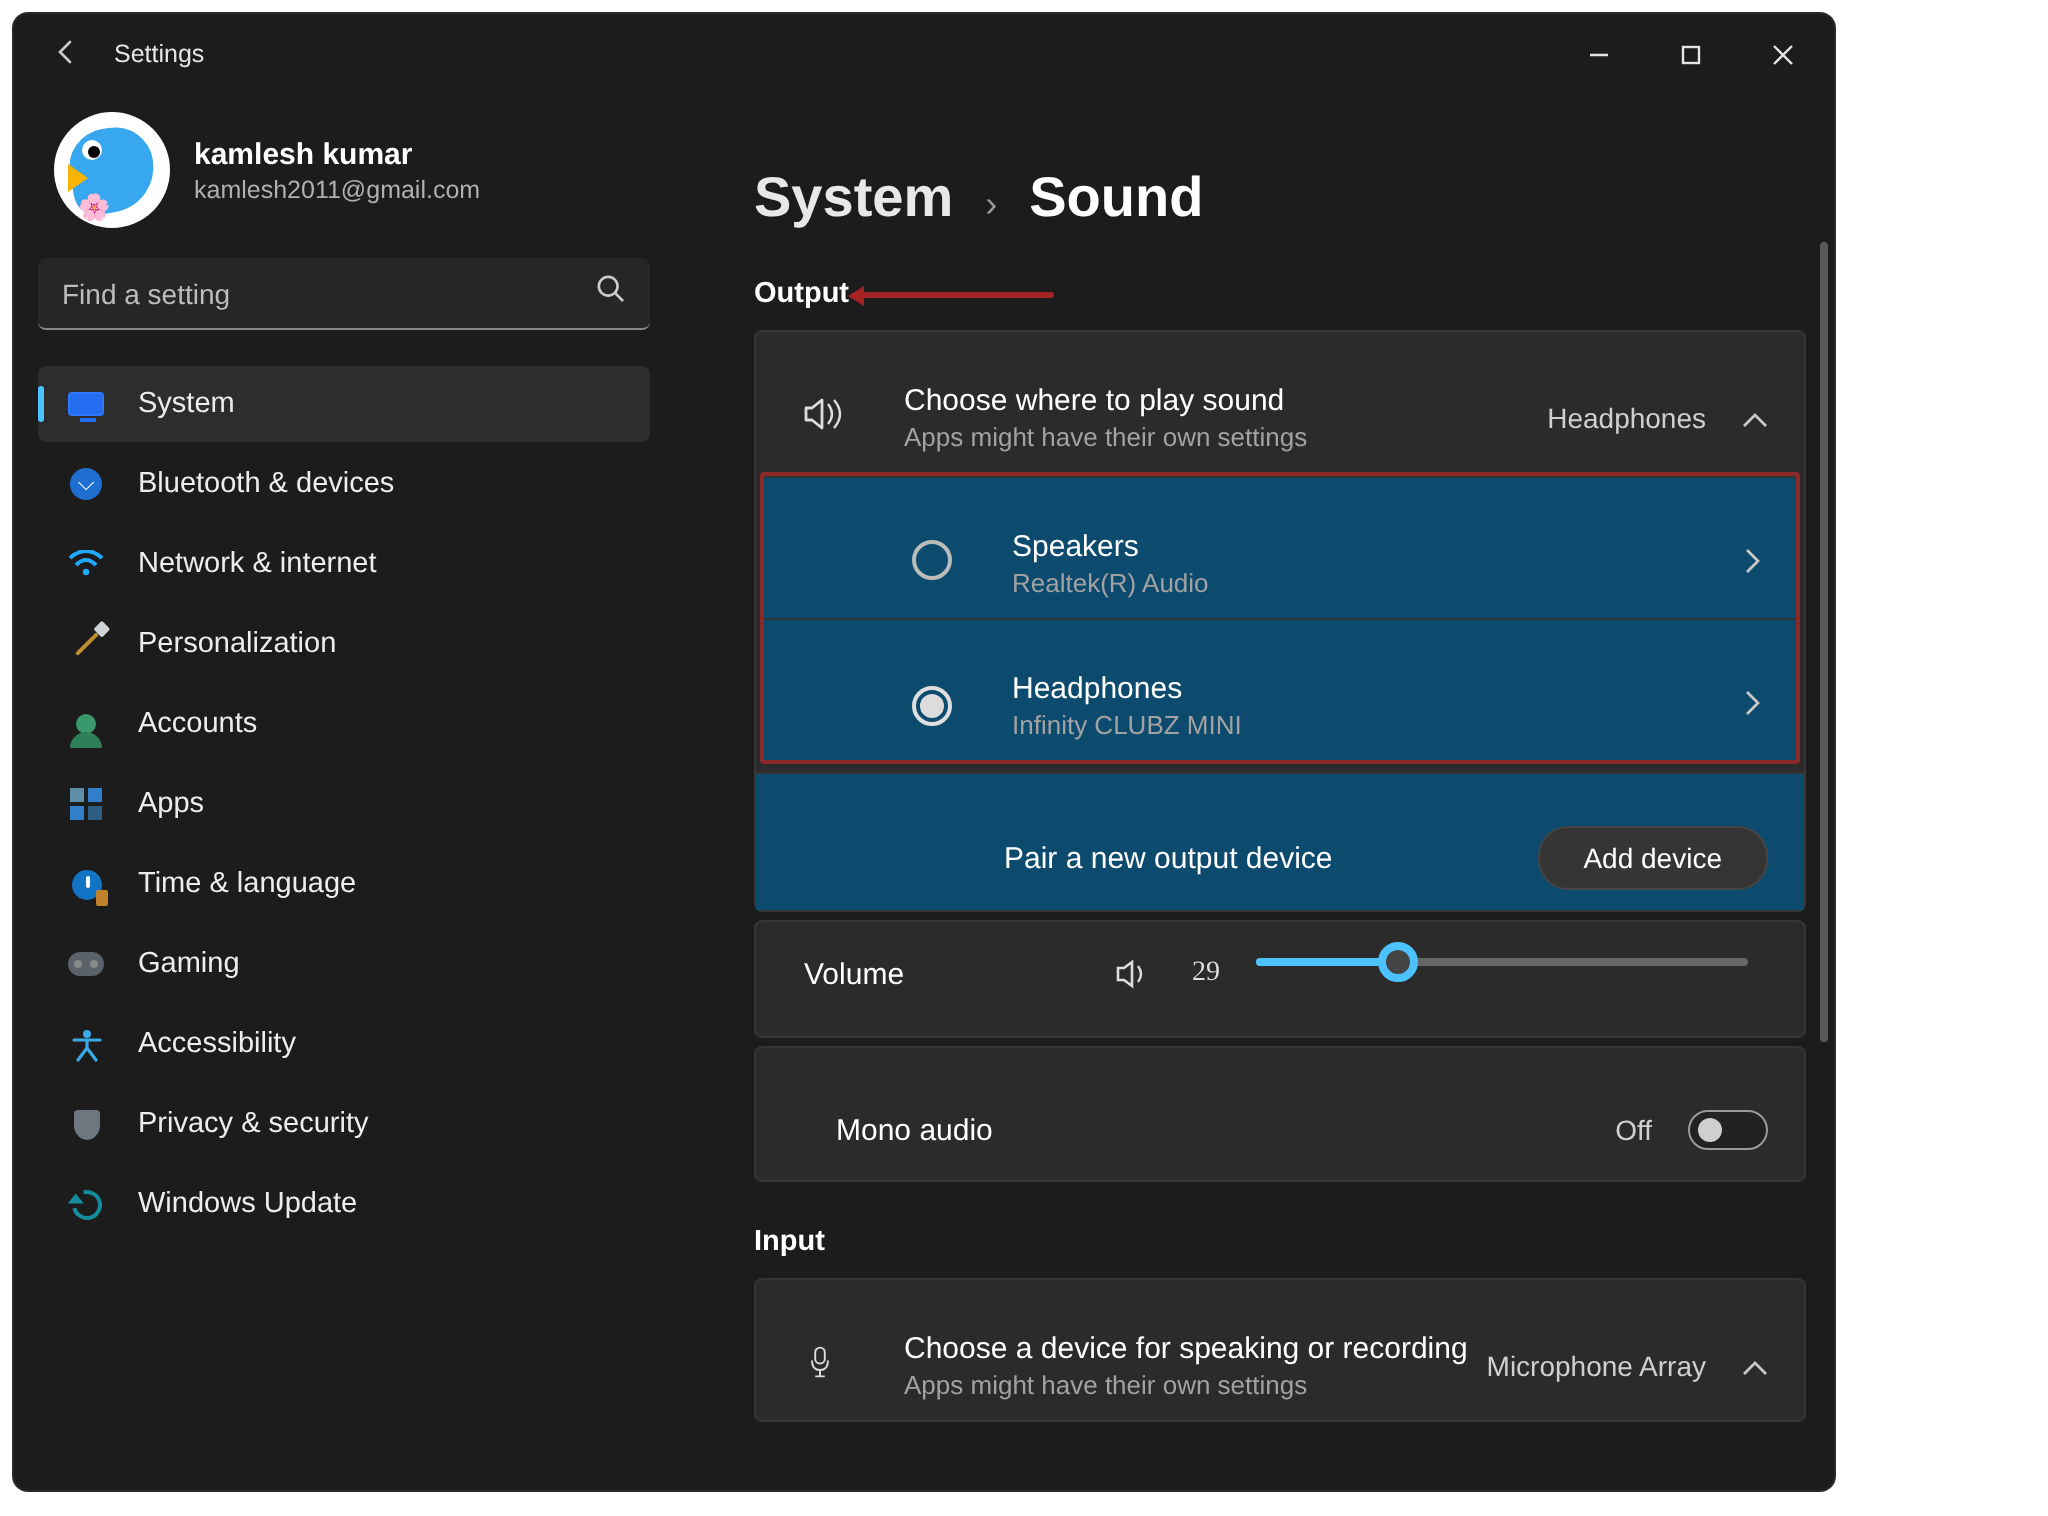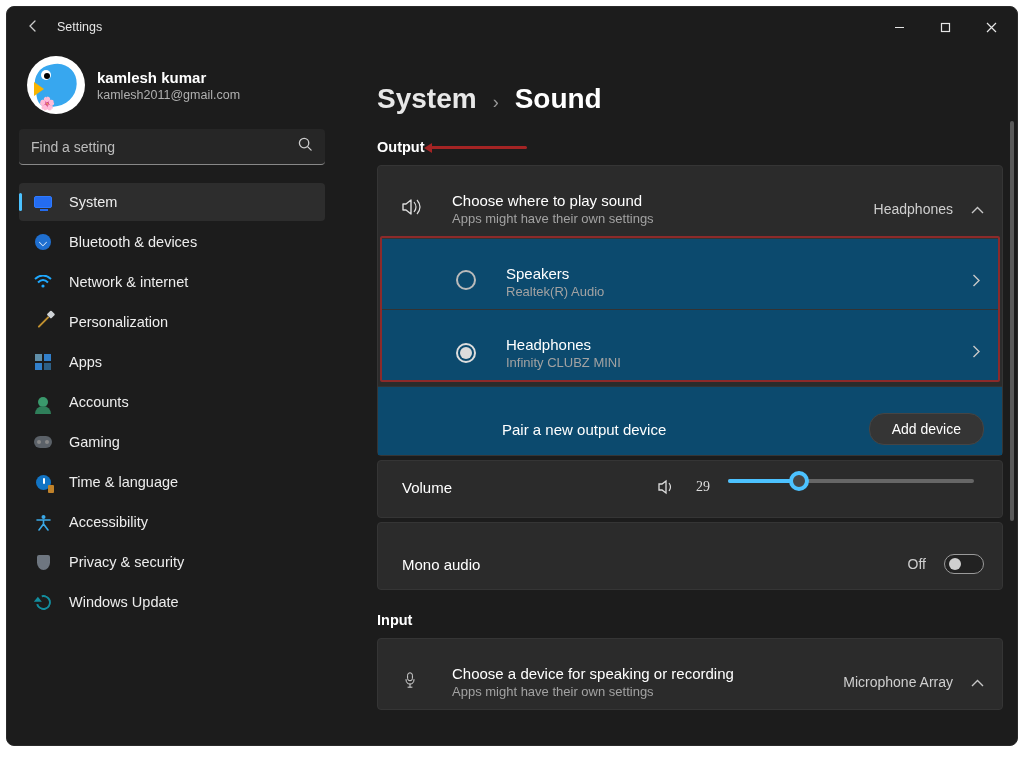--- a/index.html
+++ b/index.html
@@ -5,21 +5,21 @@
   * { box-sizing: border-box; margin: 0; padding: 0; }
   html, body { width: 1024px; height: 758px; overflow: hidden; }
   body {
     background: #fff;
     font-family: "Segoe UI", Arial, sans-serif;
     color: #ffffff;
     font-size: 14px;
   }
   .window {
     position: absolute; left: 6px; top: 6px;
-    width: 1012px; height: 740px;
+    width: 912px; height: 740px;
     background: #1c1c1c;
     border-radius: 8px;
     display: flex; flex-direction: column;
     overflow: hidden;
     border: 1px solid #2a2a2a;
   }
   .titlebar {
     height: 40px;
     display: flex; align-items: center;
     padding: 0 4px 0 10px;
@@ -225,46 +225,46 @@
           <span class="nav-label">Network &amp; internet</span>
         </div>
         <div class="nav-item">
           <span class="nav-icon">
               <span class="ic-brush"></span>
             </span>
           <span class="nav-label">Personalization</span>
         </div>
         <div class="nav-item">
           <span class="nav-icon">
+              <span class="ic-person"></span>
+            </span>
+          <span class="nav-label">Accounts</span>
+        </div>
+        <div class="nav-item">
+          <span class="nav-icon">
               <span class="ic-apps">
                 <span></span>
                 <span></span>
                 <span></span>
                 <span></span>
               </span>
             </span>
           <span class="nav-label">Apps</span>
         </div>
         <div class="nav-item">
           <span class="nav-icon">
-              <span class="ic-person"></span>
-            </span>
-          <span class="nav-label">Accounts</span>
+              <span class="ic-clock"></span>
+            </span>
+          <span class="nav-label">Time &amp; language</span>
         </div>
         <div class="nav-item">
           <span class="nav-icon">
               <span class="ic-game"></span>
             </span>
           <span class="nav-label">Gaming</span>
-        </div>
-        <div class="nav-item">
-          <span class="nav-icon">
-              <span class="ic-clock"></span>
-            </span>
-          <span class="nav-label">Time &amp; language</span>
         </div>
         <div class="nav-item">
           <span class="nav-icon ic-access">
               <svg width="17" height="17" viewBox="0 0 17 17">
                 <circle cx="8.5" cy="3" r="2" fill="#3aa9e8"></circle>
                 <path d="M2 6 L15 6 M8.5 6 L8.5 10 M8.5 10 L4 16 M8.5 10 L13 16" stroke="#3aa9e8" stroke-width="1.6" stroke-linecap="round"></path>
               </svg>
             </span>
           <span class="nav-label">Accessibility</span>
         </div>
@@ -362,21 +362,21 @@
             <span class="num">29</span>
             <div class="slider">
               <div class="fill" style="width:29%"></div>
               <div class="thumb" style="left:29%"></div>
             </div>
           </div>
         </div>
 
         <div class="card">
           <div class="row">
-            <div class="texts" style="margin-left:0;">
+            <div class="texts" style="margin-left:16px;">
               <div class="title">Mono audio</div>
             </div>
             <div class="end">
               <span>Off</span>
               <span class="toggle"></span>
             </div>
           </div>
         </div>
 
         <div class="section-label" style="margin-top:22px;">Input</div>

